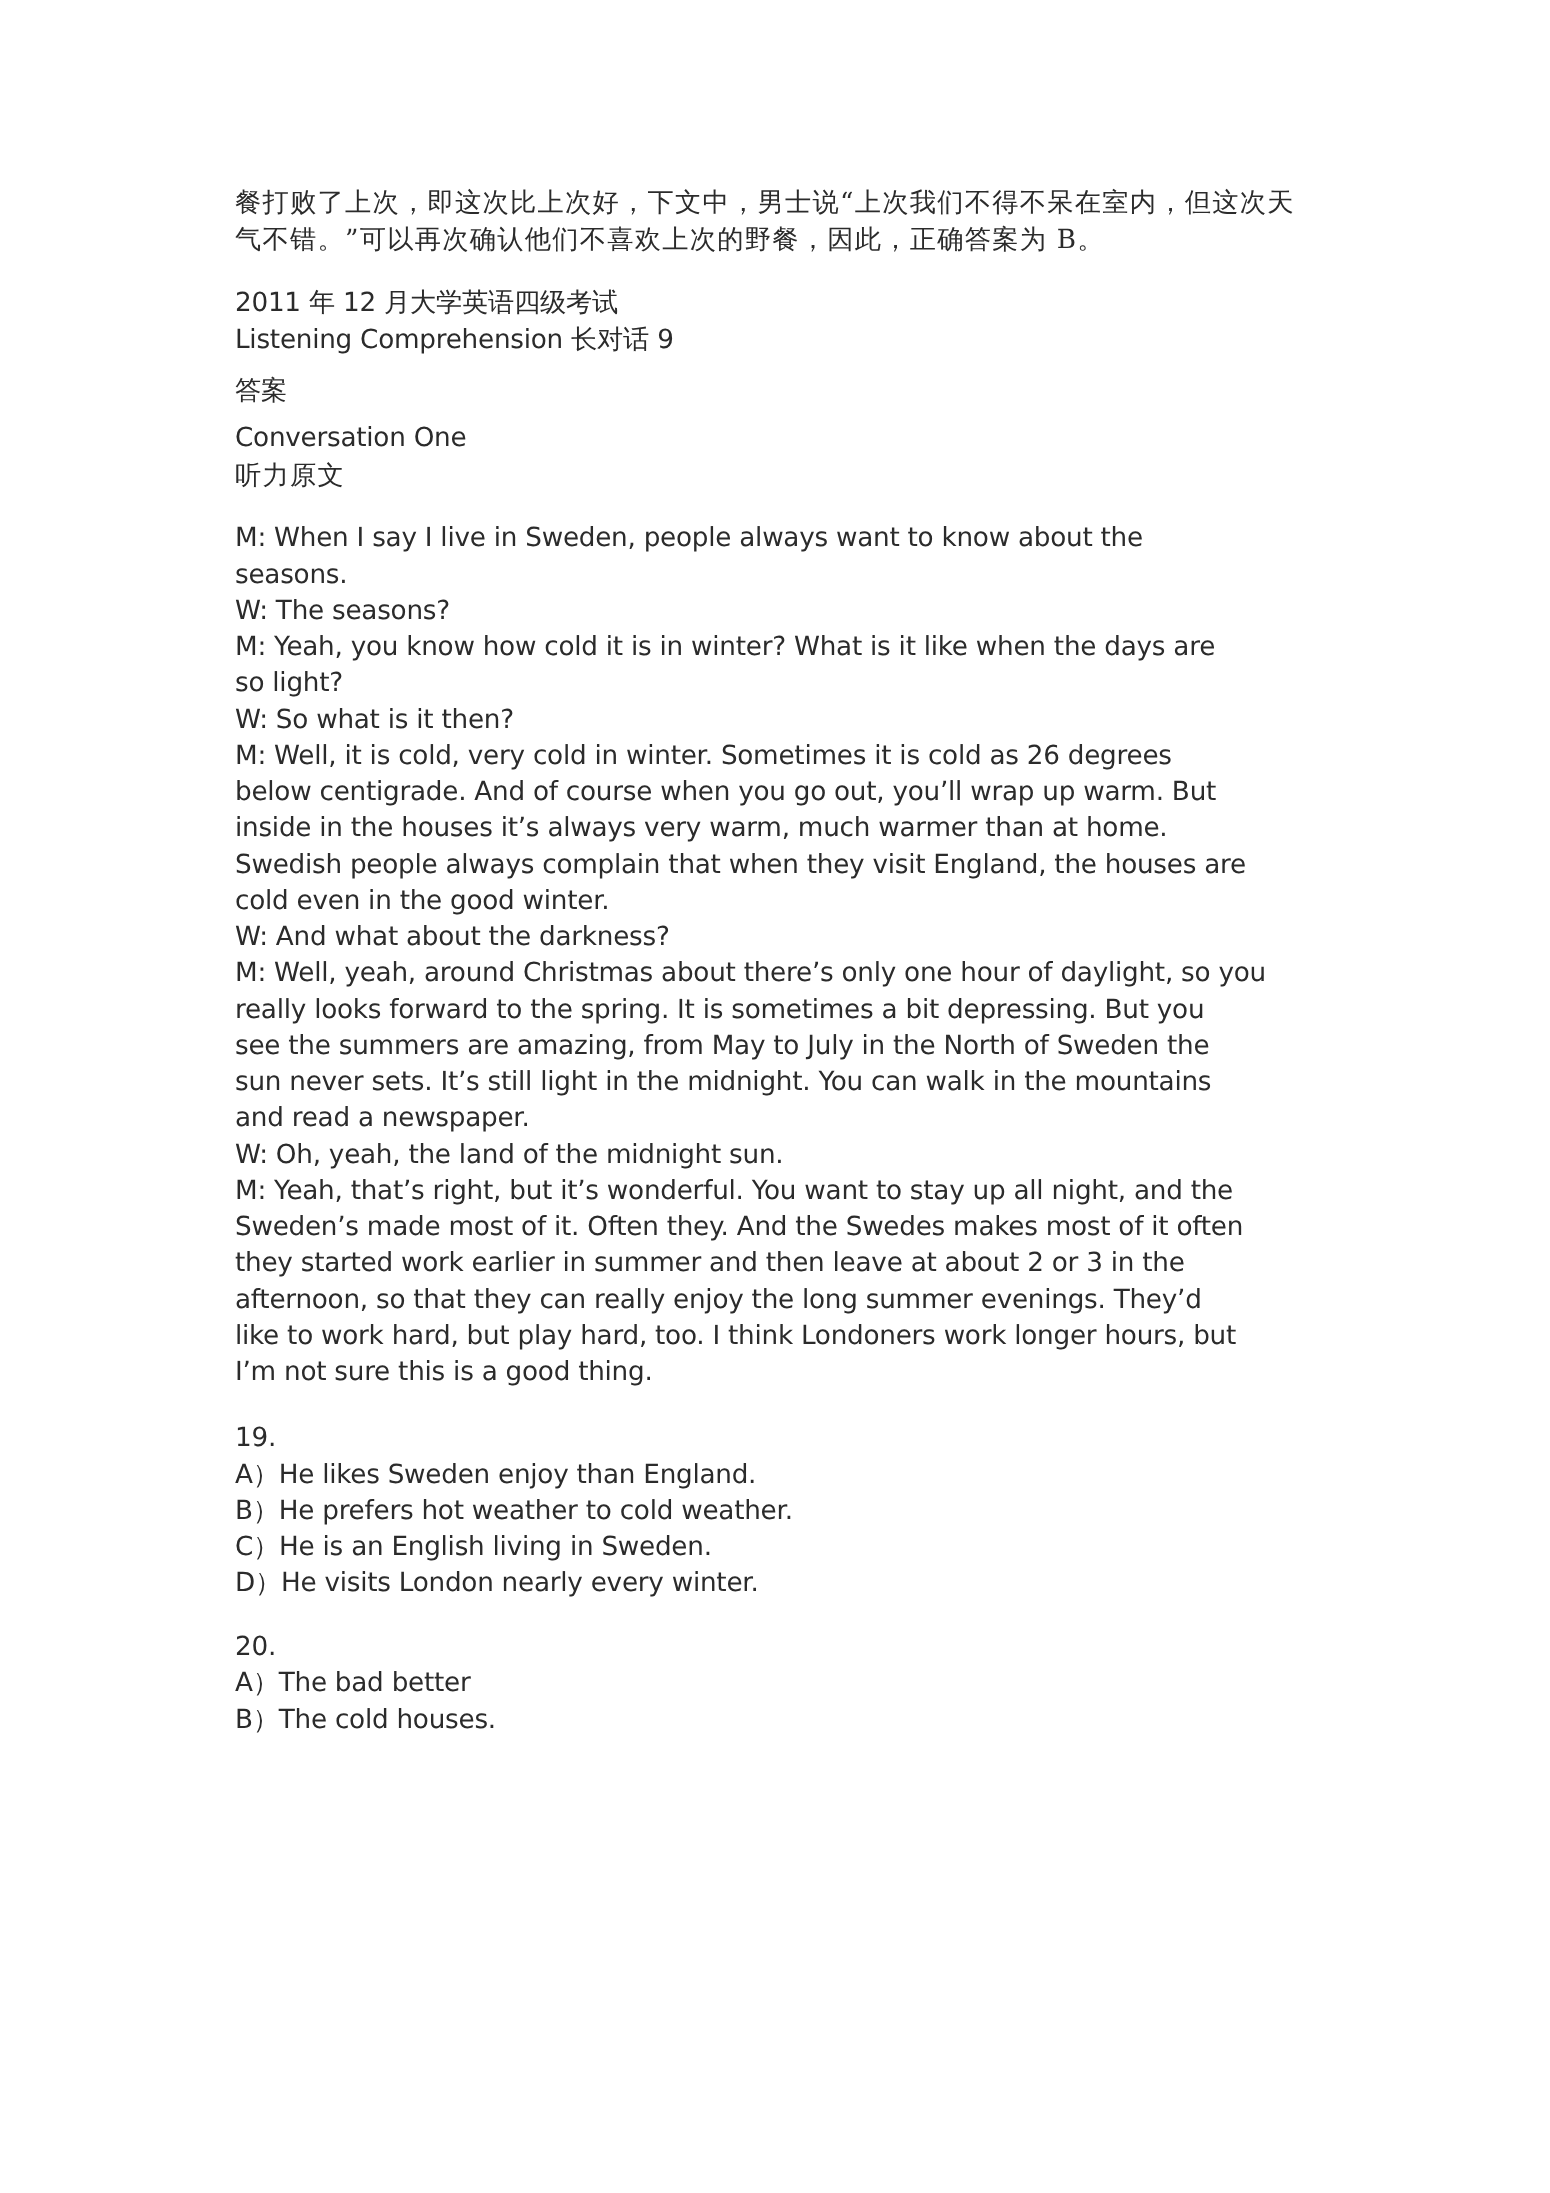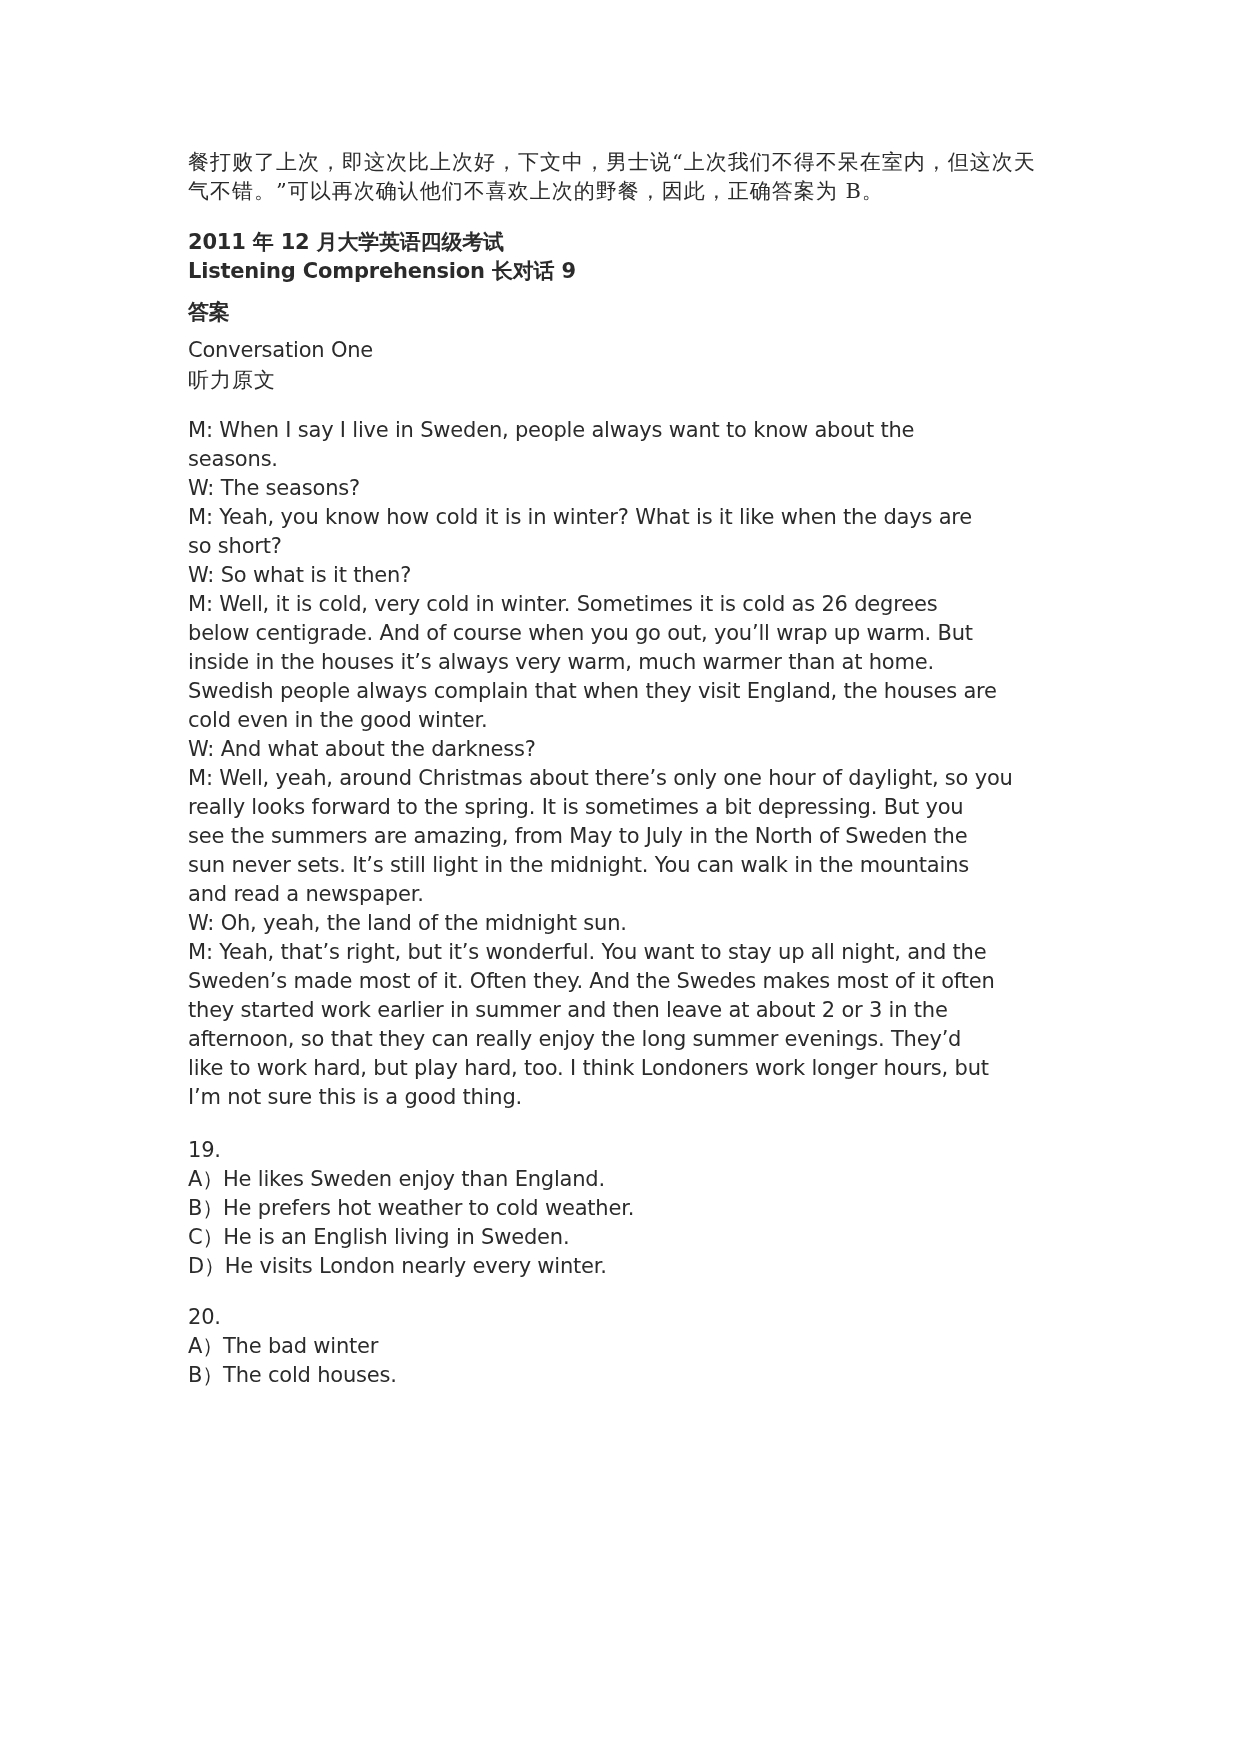--- a/index.html
+++ b/index.html
@@ -7,21 +7,21 @@
       width: 1240px; height: 1754px; position: relative; overflow: hidden;
       font-family: "DejaVu Sans", sans-serif;
       color: #2b2b2b;
     }
     .page { position: absolute; left: 188px; top: 0; width: 880px; }
     .line {
       position: absolute; left: 0; white-space: nowrap;
       font-size: 21px; line-height: 32px; letter-spacing: -0.2px;
     }
     .cn { font-family: "DejaVu Serif", serif; letter-spacing: 1px; text-align: center; }
-    .bold { font-weight: bold; }
+    .bold { font-weight: normal; }
   </style>
 </head>
 <body>
 
 <div class="page">
 
   <div class="line cn" style="top:146px">餐打败了上次，即这次比上次好，下文中，男士说“上次我们不得不呆在室内，但这次天</div>
   <div class="line cn" style="top:175px">气不错。”可以再次确认他们不喜欢上次的野餐，因此，正确答案为 B。</div>
 
   <div class="line bold" style="top:226px">2011 年 12 月大学英语四级考试</div>
@@ -29,21 +29,21 @@
   <div class="line bold" style="top:296px">答案</div>
 
   <div class="line" style="top:334px">Conversation One</div>
   <div class="line cn" style="top:364px">听力原文</div>
 
   <div>
     <div class="line" style="top:414px">M: When I say I live in Sweden, people always want to know about the</div>
     <div class="line" style="top:443px">seasons.</div>
     <div class="line" style="top:472px">W: The seasons?</div>
     <div class="line" style="top:501px">M: Yeah, you know how cold it is in winter? What is it like when the days are</div>
-    <div class="line" style="top:530px">so short?</div>
+    <div class="line" style="top:530px">so light?</div>
     <div class="line" style="top:559px">W: So what is it then?</div>
     <div class="line" style="top:588px">M: Well, it is cold, very cold in winter. Sometimes it is cold as 26 degrees</div>
     <div class="line" style="top:617px">below centigrade. And of course when you go out, you’ll wrap up warm. But</div>
     <div class="line" style="top:646px">inside in the houses it’s always very warm, much warmer than at home.</div>
     <div class="line" style="top:675px">Swedish people always complain that when they visit England, the houses are</div>
     <div class="line" style="top:704px">cold even in the good winter.</div>
     <div class="line" style="top:733px">W: And what about the darkness?</div>
     <div class="line" style="top:762px">M: Well, yeah, around Christmas about there’s only one hour of daylight, so you</div>
     <div class="line" style="top:791px">really looks forward to the spring. It is sometimes a bit depressing. But you</div>
     <div class="line" style="top:820px">see the summers are amazing, from May to July in the North of Sweden the</div>
@@ -61,16 +61,16 @@
   <div>
     <div class="line" style="top:1134px">19.</div>
     <div class="line" style="top:1163px">A）He likes Sweden enjoy than England.</div>
     <div class="line" style="top:1192px">B）He prefers hot weather to cold weather.</div>
     <div class="line" style="top:1221px">C）He is an English living in Sweden.</div>
     <div class="line" style="top:1250px">D）He visits London nearly every winter.</div>
   </div>
 
   <div>
     <div class="line" style="top:1301px">20.</div>
-    <div class="line" style="top:1330px">A）The bad winter</div>
+    <div class="line" style="top:1330px">A）The bad better</div>
     <div class="line" style="top:1359px">B）The cold houses.</div>
   </div>
 </div>
 
 </body></html>

